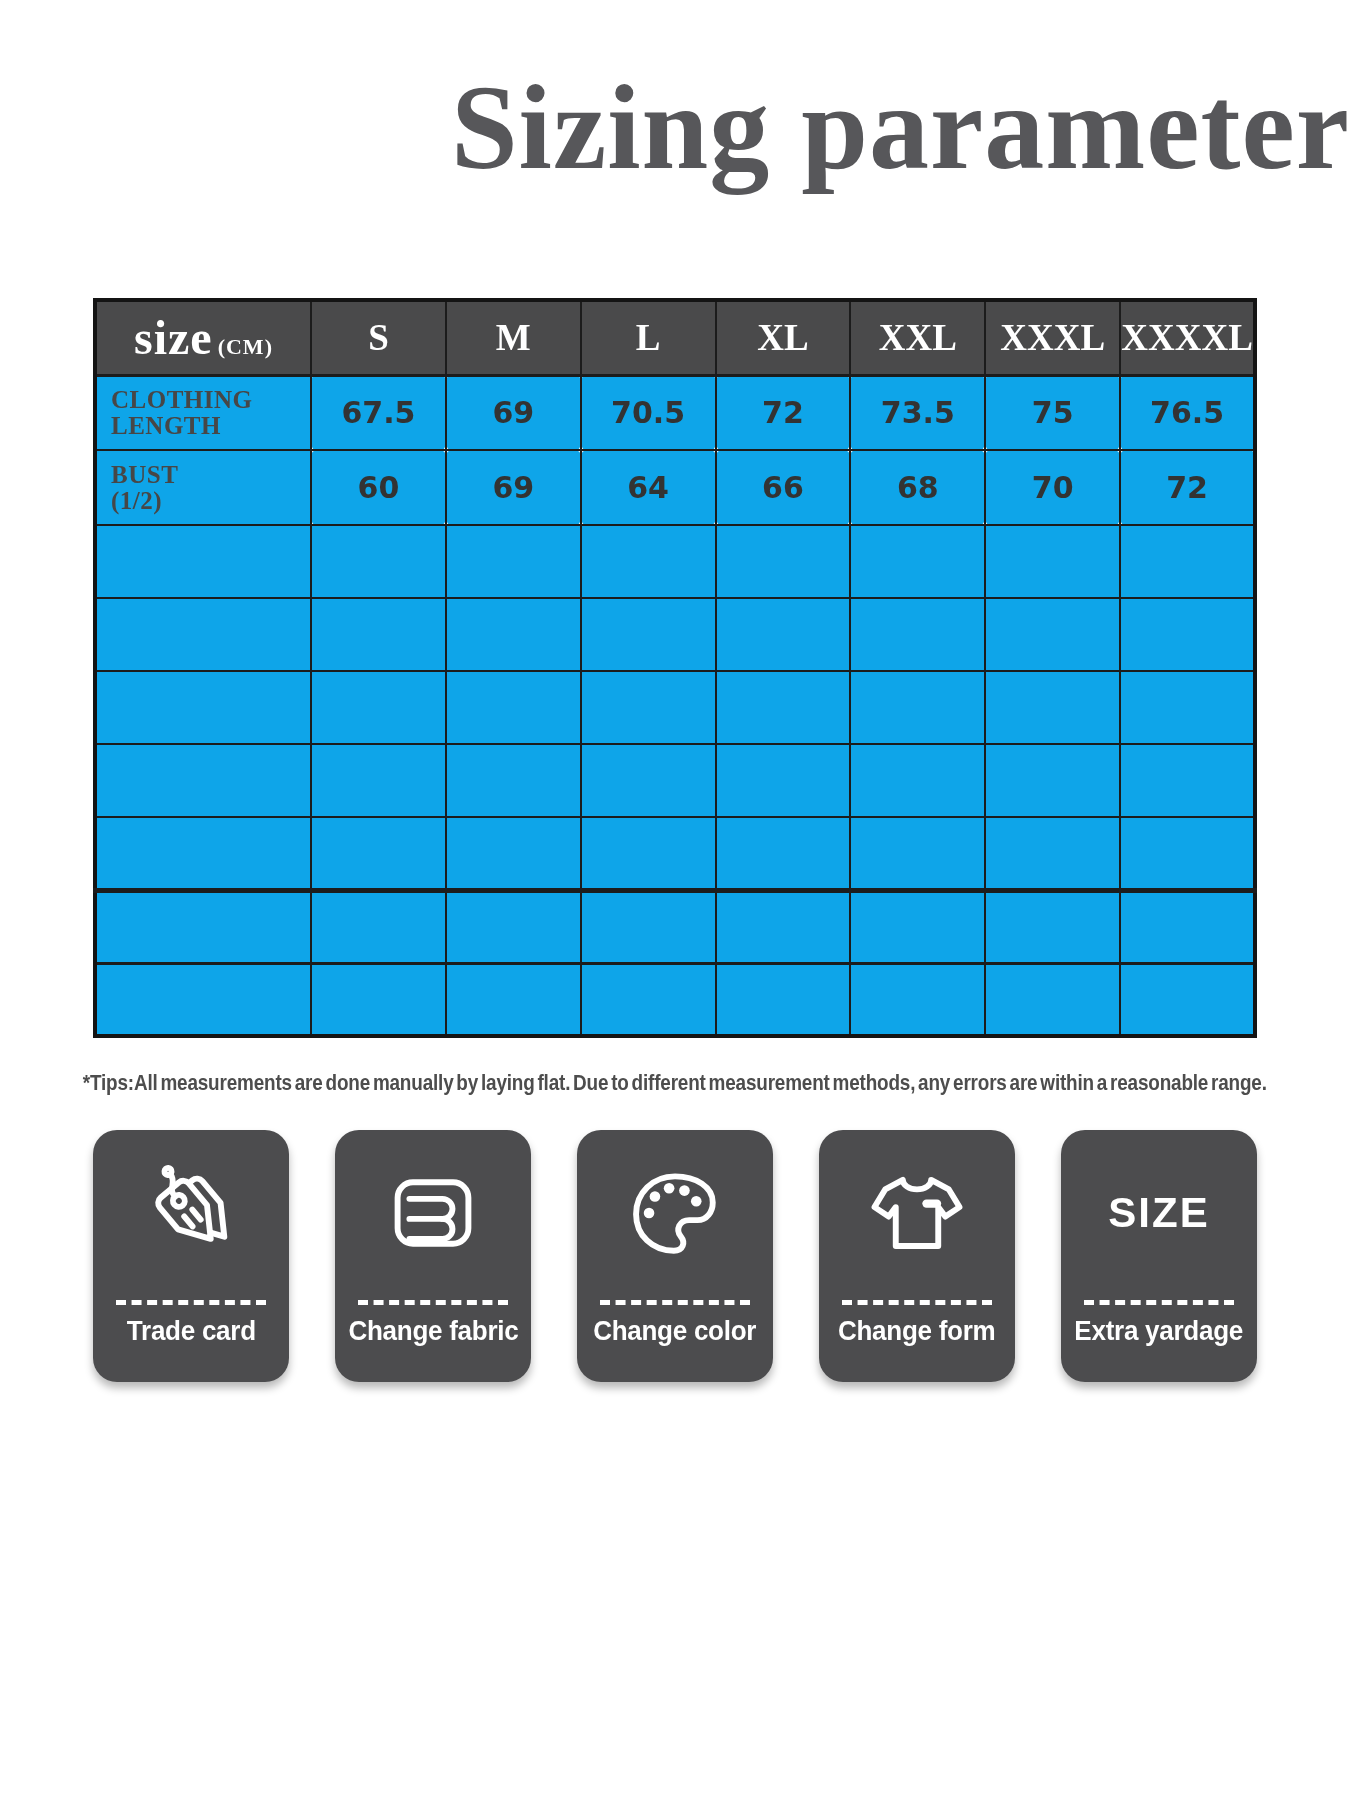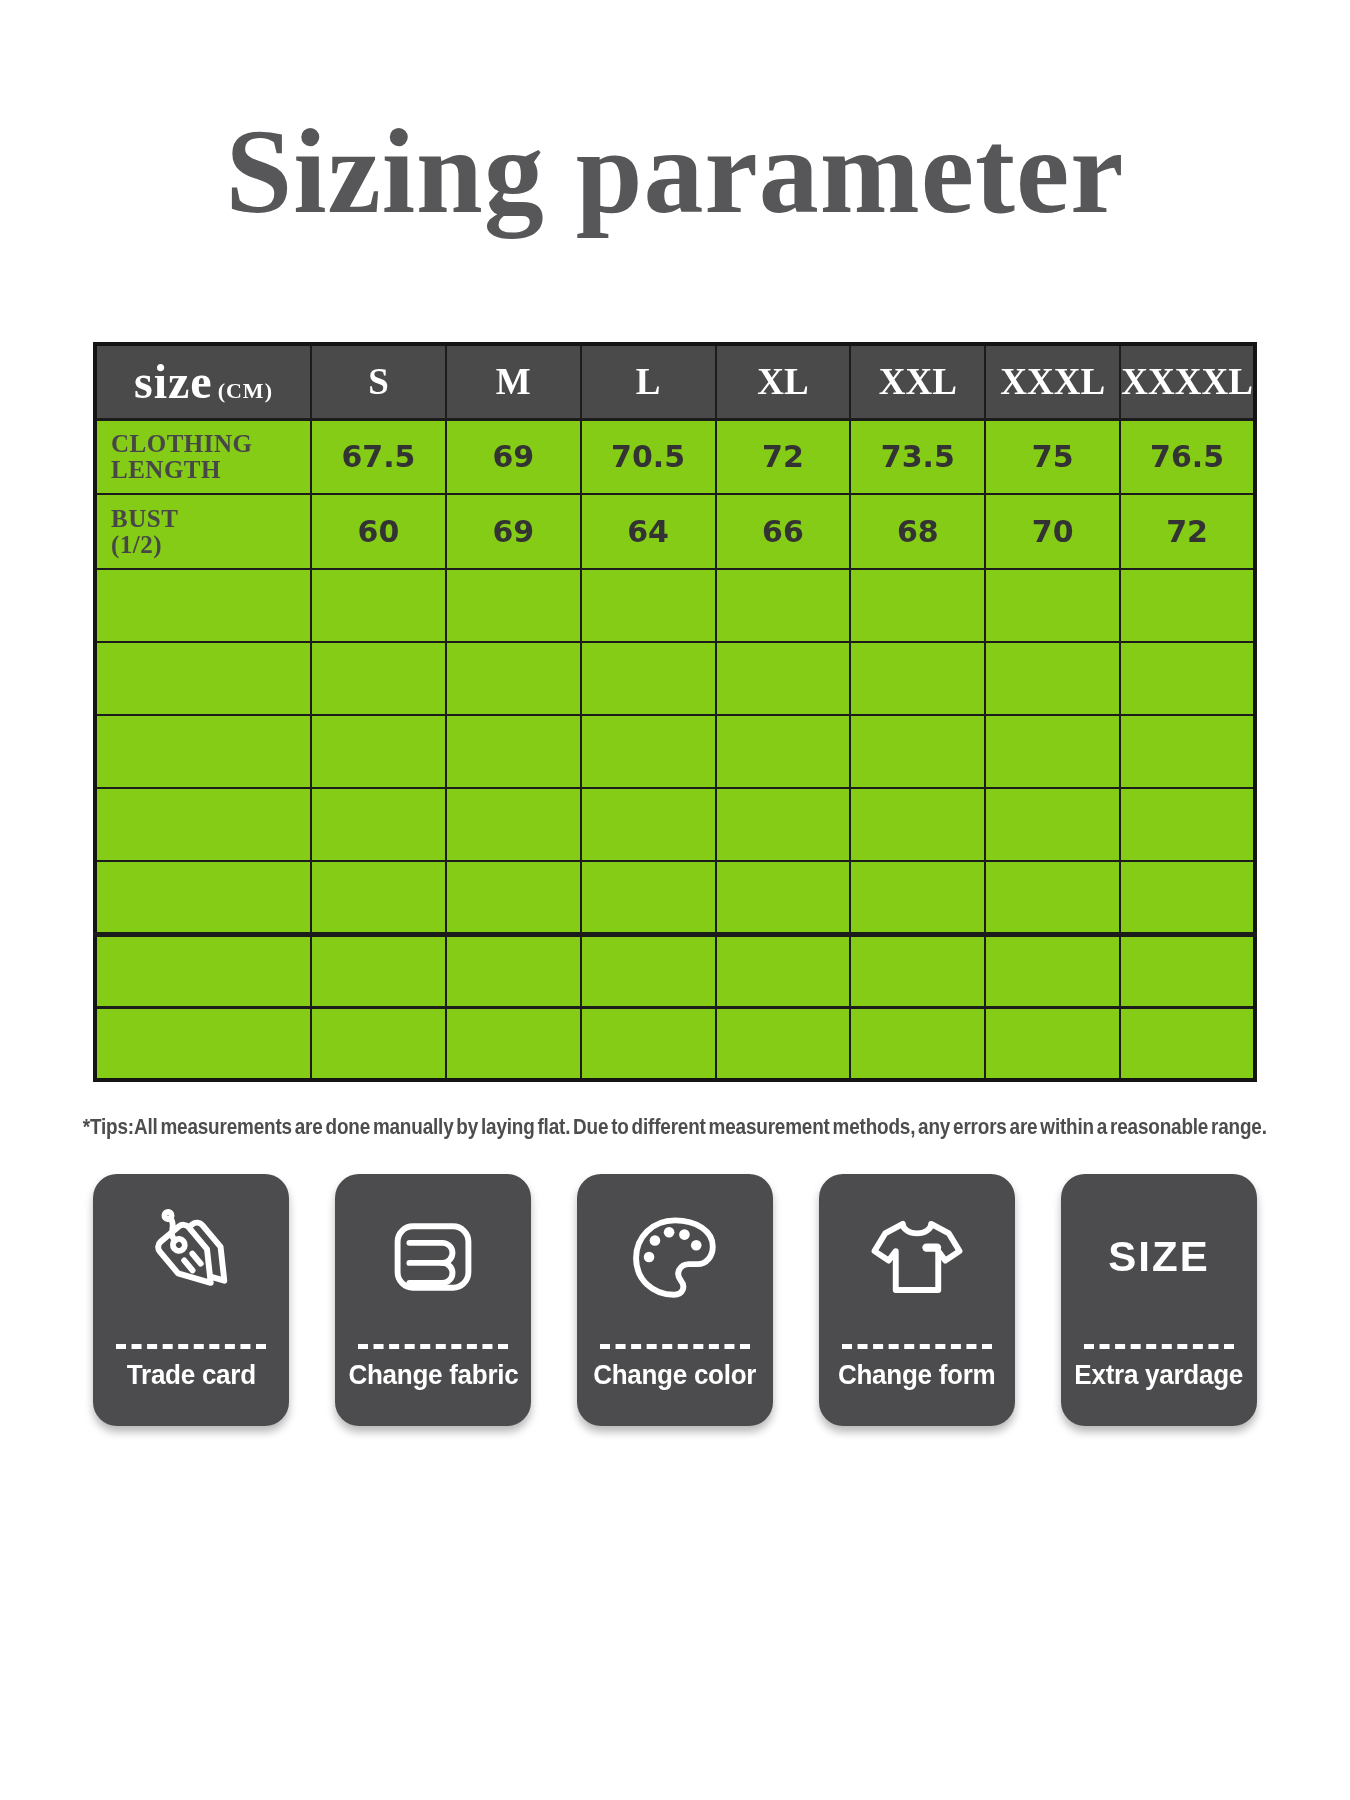--- a/index.html
+++ b/index.html
@@ -4,22 +4,22 @@
 <style>
   html,body { margin:0; padding:0; }
   body {
     width:1350px; height:1800px;
     background:#ffffff;
     font-family:"Liberation Sans", sans-serif;
     overflow:hidden;
   }
   
   .title {
-    margin:100px 0 0;
-    text-align:center;
+    margin:56px 0 0;
+    text-align:right;
     font-family:"Liberation Serif", serif;
     font-weight:bold;
     font-size:120px;
     line-height:1.2;
     letter-spacing:1px;
     color:#57575a;
   }
   
   table.size-table {
     width:1164px;
@@ -36,40 +36,41 @@
     font-family:"Liberation Serif", serif;
     font-weight:bold;
     font-size:37px;
     text-align:center;
     vertical-align:middle;
     border-bottom-width:3px;
   }
   th.size-th { text-align:center; }
   .size-word { font-size:48px; letter-spacing:1px; }
   .size-unit { font-size:22px; margin-left:5px; letter-spacing:1px; }
-  tbody tr { height:75px; background:#84cc16; }
+  tbody tr { height:75px; background:#0ea5e9; }
   tbody tr.empty-row { height:73px; }
   td.label-cell {
     padding-left:14px;
     font-family:"Liberation Serif", serif;
     font-weight:bold;
     font-size:25px;
     letter-spacing:0.5px;
     line-height:1.04;
     color:#474747;
     vertical-align:middle;
   }
   td.label-cell span { display:block; }
   td.value-cell {
     text-align:center;
     vertical-align:middle;
     font-family:"DejaVu Sans", sans-serif;
     font-weight:bold;
     font-size:30px;
     color:#333333;
+    border-radius:6px;
   }
   tr.er-thick-a td { border-top-width:5px; }
   tr.er-thick-b td { border-top-width:3px; }
   
   .tips { margin-top:33px; text-align:center; }
   .tips span {
     display:inline-block;
     font-size:21.5px;
     font-weight:bold;
     color:#4d4d4d;

